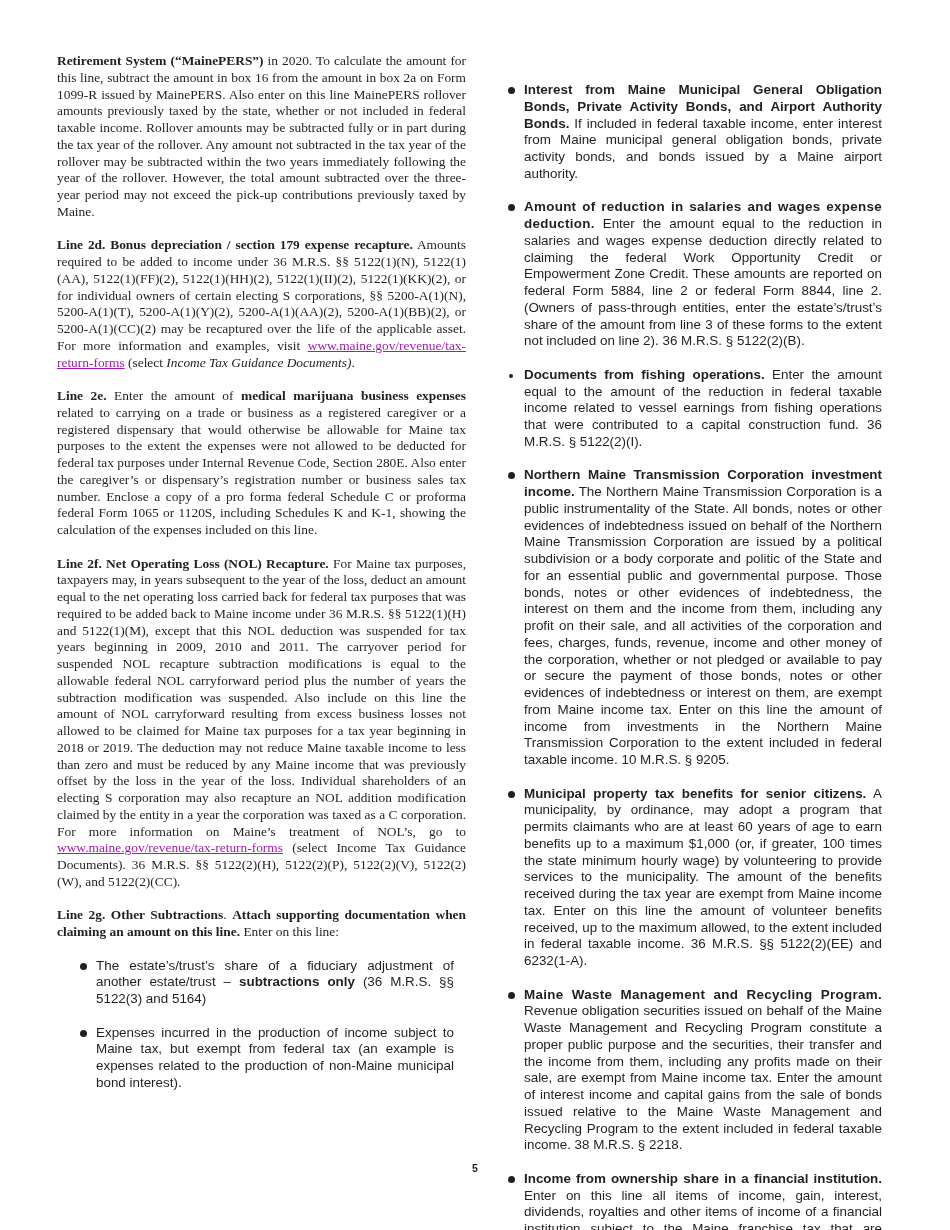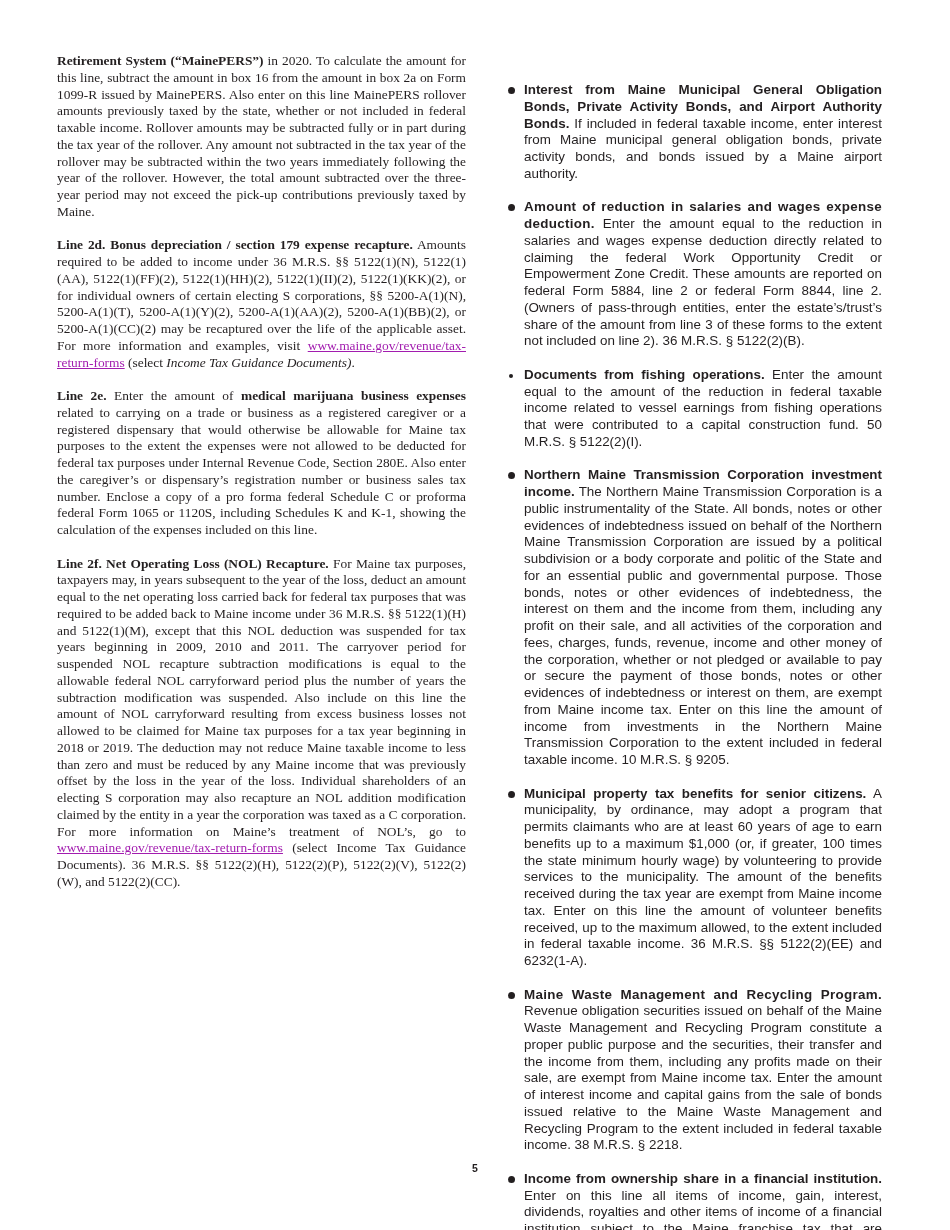--- a/index.html
+++ b/index.html
@@ -36,30 +36,33 @@
 
 <div class="col col-left">
   <p class="para"><b>Retirement System (“MainePERS”)</b><span> in 2020. To calculate the amount for this line, subtract the amount in box 16 from the amount in box 2a on Form 1099-R issued by MainePERS. Also enter on this line MainePERS rollover amounts previously taxed by the state, whether or not included in federal taxable income. Rollover amounts may be subtracted fully or in part during the tax year of the rollover. Any amount not subtracted in the tax year of the rollover may be subtracted within the two years immediately following the year of the rollover. However, the total amount subtracted over the three-year period may not exceed the pick-up contributions previously taxed by Maine.</span></p>
 
   <p class="para"><b>Line 2d. Bonus depreciation / section 179 expense recapture.</b><span> Amounts required to be added to income under 36 M.R.S. §§ 5122(1)(N), 5122(1)(AA), 5122(1)(FF)(2), 5122(1)(HH)(2), 5122(1)(II)(2), 5122(1)(KK)(2), or for individual owners of certain electing S corporations, §§ 5200-A(1)(N), 5200-A(1)(T), 5200-A(1)(Y)(2), 5200-A(1)(AA)(2), 5200-A(1)(BB)(2), or 5200-A(1)(CC)(2) may be recaptured over the life of the applicable asset. For more information and examples, visit </span><span class="link">www.maine.gov/revenue/tax-return-forms</span><span> (select </span><i>Income Tax Guidance Documents)</i><span>.</span></p>
 
   <p class="para"><b>Line 2e.</b><span> Enter the amount of </span><b>medical marijuana business expenses</b><span> related to carrying on a trade or business as a registered caregiver or a registered dispensary that would otherwise be allowable for Maine tax purposes to the extent the expenses were not allowed to be deducted for federal tax purposes under Internal Revenue Code, Section 280E. Also enter the caregiver’s or dispensary’s registration number or business sales tax number. Enclose a copy of a pro forma federal Schedule C or proforma federal Form 1065 or 1120S, including Schedules K and K-1, showing the calculation of the expenses included on this line.</span></p>
 
   <p class="para"><b>Line 2f. Net Operating Loss (NOL) Recapture.</b><span> For Maine tax purposes, taxpayers may, in years subsequent to the year of the loss, deduct an amount equal to the net operating loss carried back for federal tax purposes that was required to be added back to Maine income under 36 M.R.S. §§ 5122(1)(H) and 5122(1)(M), except that this NOL deduction was suspended for tax years beginning in 2009, 2010 and 2011. The carryover period for suspended NOL recapture subtraction modifications is equal to the allowable federal NOL carryforward period plus the number of years the subtraction modification was suspended. Also include on this line the amount of NOL carryforward resulting from excess business losses not allowed to be claimed for Maine tax purposes for a tax year beginning in 2018 or 2019. The deduction may not reduce Maine taxable income to less than zero and must be reduced by any Maine income that was previously offset by the loss in the year of the loss. Individual shareholders of an electing S corporation may also recapture an NOL addition modification claimed by the entity in a year the corporation was taxed as a C corporation. For more information on Maine’s treatment of NOL’s, go to </span><span class="link">www.maine.gov/revenue/tax-return-forms</span><span> (select Income Tax Guidance Documents).  36 M.R.S. §§ 5122(2)(H), 5122(2)(P), 5122(2)(V), 5122(2)(W), and 5122(2)(CC).</span></p>
 
+  <p class="para"><b>Line 2g. Other Subtractions</b><span>. </span><b>Attach supporting documentation when claiming an amount on this line.</b><span> Enter on this line:</span></p>
 
   <ul class="bullets left-bullets">
+    <li><span class="dot"></span><span>The estate’s/trust’s share of a fiduciary adjustment of another estate/trust – </span><b>subtractions only</b><span> (36 M.R.S. §§ 5122(3) and 5164)</span></li>
+    <li><span class="dot"></span><span>Expenses incurred in the production of income subject to Maine tax, but exempt from federal tax (an example is expenses related to the production of non-Maine municipal bond interest).</span></li>
   </ul>
 </div>
 
 <div class="col col-right" style="top:70px;">
   <ul class="bullets">
     <li><span class="dot"></span><b>Interest from Maine Municipal General Obligation Bonds, Private Activity Bonds, and Airport Authority Bonds.</b><span> If included in federal taxable income, enter interest from Maine municipal general obligation bonds, private activity bonds, and bonds issued by a Maine airport authority.</span></li>
     <li><span class="dot"></span><b class="sp">Amount of reduction in salaries and wages expense deduction.</b><span>  Enter the amount equal to the reduction in salaries and wages expense deduction directly related to claiming the federal Work Opportunity Credit or Empowerment Zone Credit. These amounts are reported on federal Form 5884, line 2 or federal Form 8844, line 2. (Owners of pass-through entities, enter the estate’s/trust’s share of the amount from line 3 of these forms to the extent not included on line 2). 36 M.R.S. § 5122(2)(B).</span></li>
-    <li><span class="dot small"></span><b>Documents from fishing operations.</b><span> Enter the amount equal to the amount of the reduction in federal taxable income related to vessel earnings from fishing operations that were contributed to a capital construction fund. 50 M.R.S. § 5122(2)(I).</span></li>
+    <li><span class="dot small"></span><b>Documents from fishing operations.</b><span> Enter the amount equal to the amount of the reduction in federal taxable income related to vessel earnings from fishing operations that were contributed to a capital construction fund. 36 M.R.S. § 5122(2)(I).</span></li>
     <li><span class="dot"></span><b>Northern Maine Transmission Corporation investment income.</b><span> The Northern Maine Transmission Corporation is a public instrumentality of the State.  All bonds, notes or other evidences of indebtedness issued on behalf of the Northern Maine Transmission Corporation are issued by a political subdivision or a body corporate and politic of the State and for an essential public and governmental purpose. Those bonds, notes or other evidences of indebtedness, the interest on them and the income from them, including any profit on their sale, and all activities of the corporation and fees, charges, funds, revenue, income and other money of the corporation, whether or not pledged or available to pay or secure the payment of those bonds, notes or other evidences of indebtedness or interest on them, are exempt from Maine income tax.  Enter on this line the amount of income from investments in the Northern Maine Transmission Corporation to the extent included in federal taxable income. 10 M.R.S. § 9205.</span></li>
     <li><span class="dot"></span><b>Municipal property tax benefits for senior citizens.</b><span> A municipality, by ordinance, may adopt a program that permits claimants who are at least 60 years of age to earn benefits up to a maximum $1,000 (or, if greater, 100 times the state minimum hourly wage) by volunteering to provide services to the municipality.  The amount of the benefits received during the tax year are exempt from Maine income tax.  Enter on this line the amount of volunteer benefits received, up to the maximum allowed, to the extent included in federal taxable income. 36 M.R.S. §§ 5122(2)(EE) and 6232(1-A).</span></li>
     <li><span class="dot"></span><b class="sp">Maine Waste Management and Recycling Program.</b><span> Revenue obligation securities issued on behalf of the Maine Waste Management and Recycling Program constitute a proper public purpose and the securities, their transfer and the income from them, including any profits made on their sale, are exempt from Maine income tax.  Enter the amount of interest income and capital gains from the sale of bonds issued relative to the Maine Waste Management and Recycling Program to the extent included in federal taxable income. 38 M.R.S. § 2218.</span></li>
     <li><span class="dot"></span><b>Income from ownership share in a financial institution.</b><span>  Enter on this line all items of income, gain, interest, dividends, royalties and other items of income of a financial institution subject to the Maine franchise tax that are included in federal taxable income due to an ownership share in the financial institution that is a partnership, S corporation, or entity disregarded as separate</span></li>
   </ul>
 </div>
 
 <div class="page-num">5</div>
 
 </body></html>

